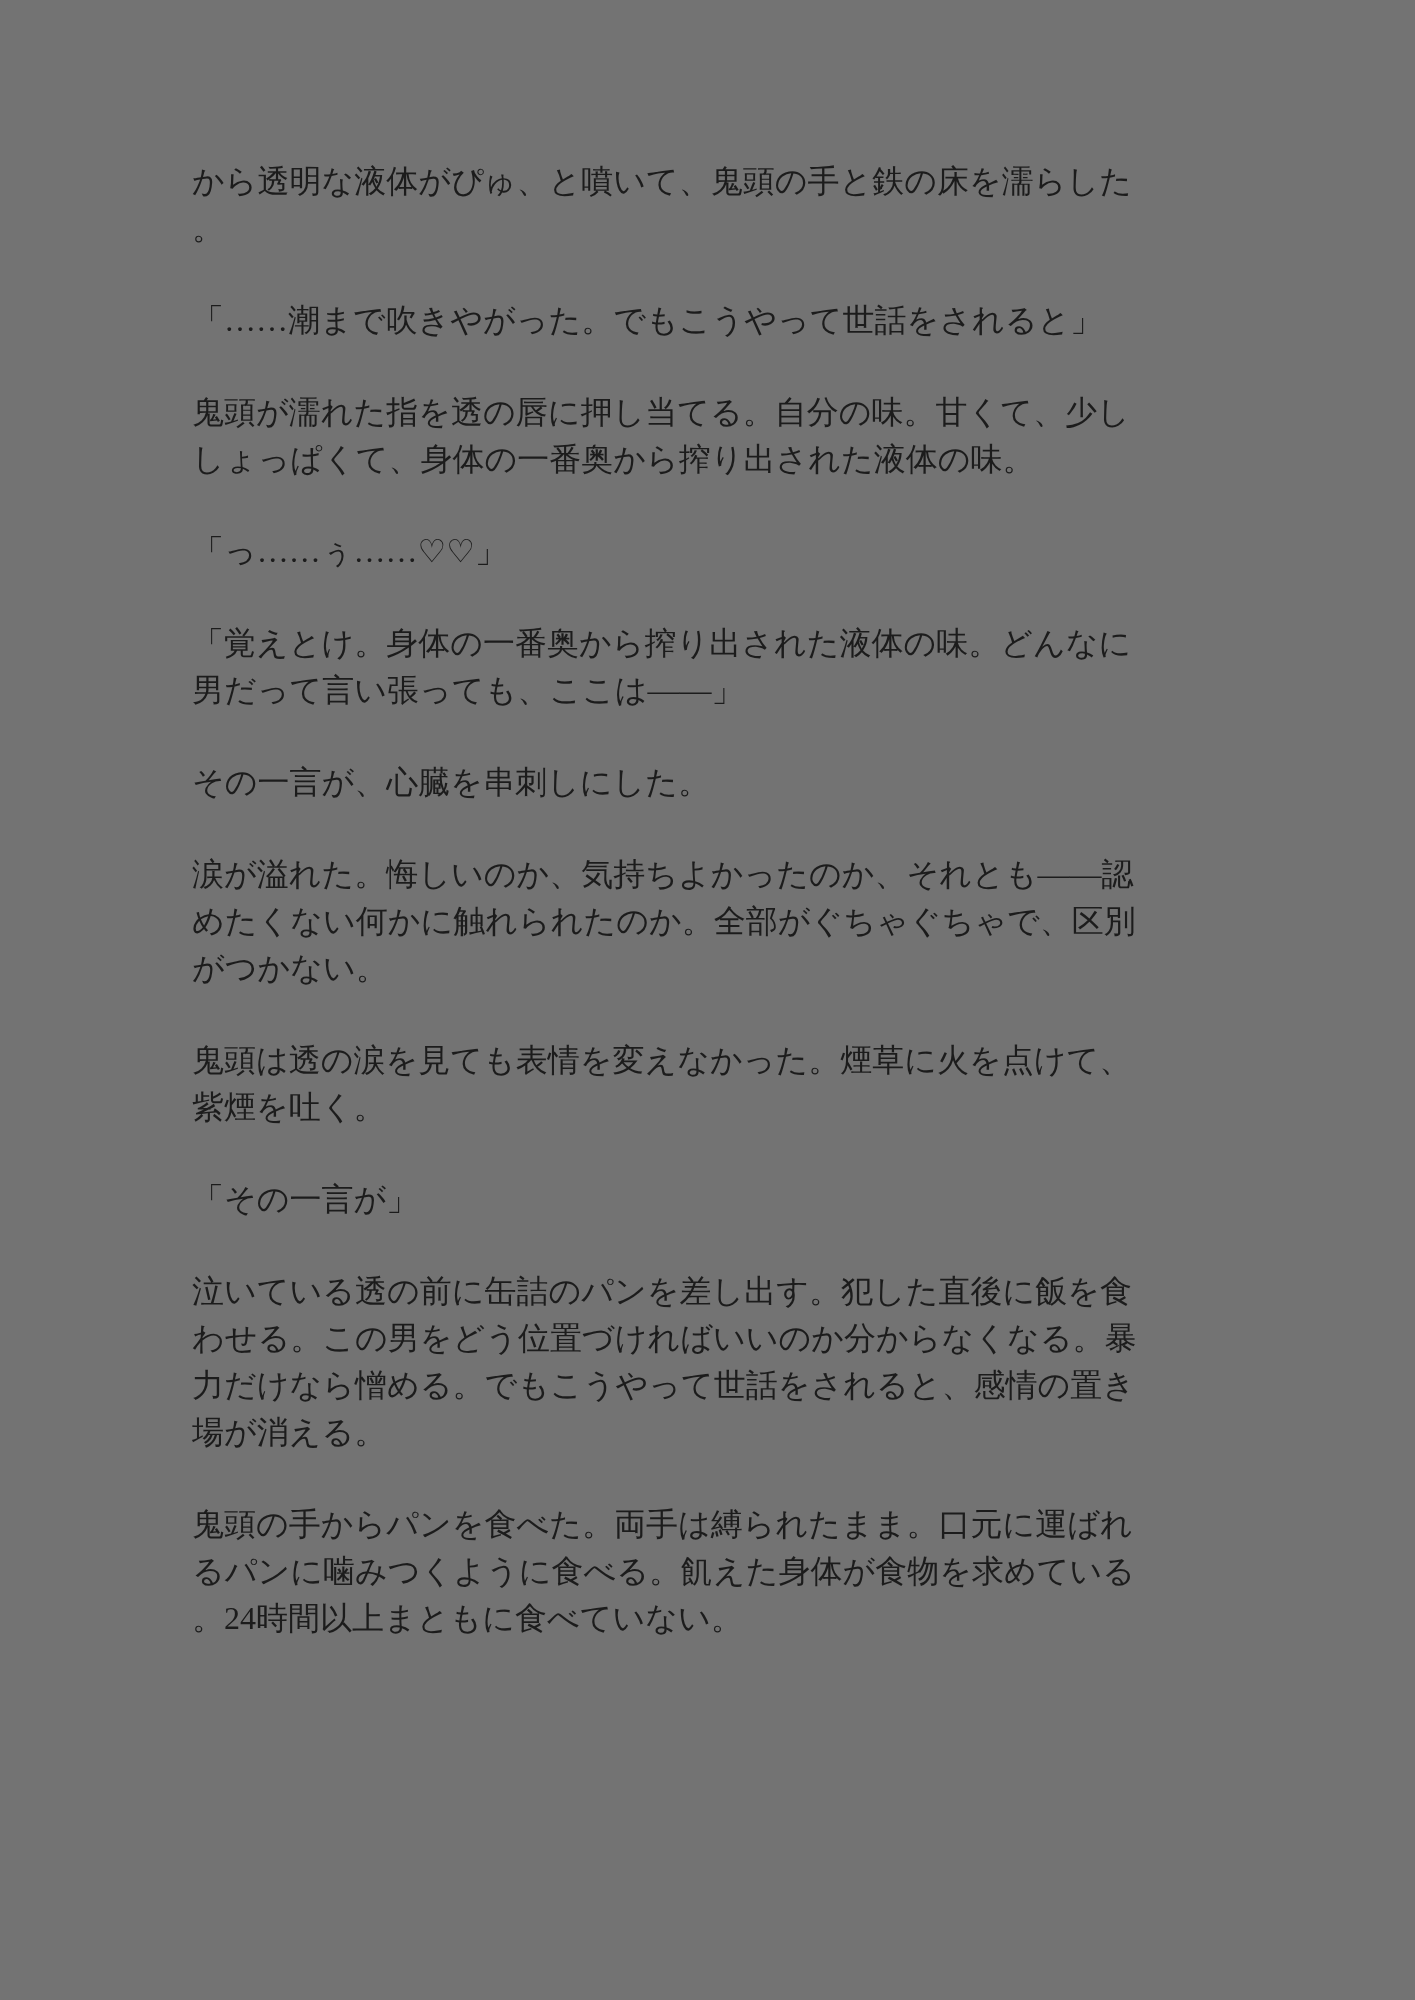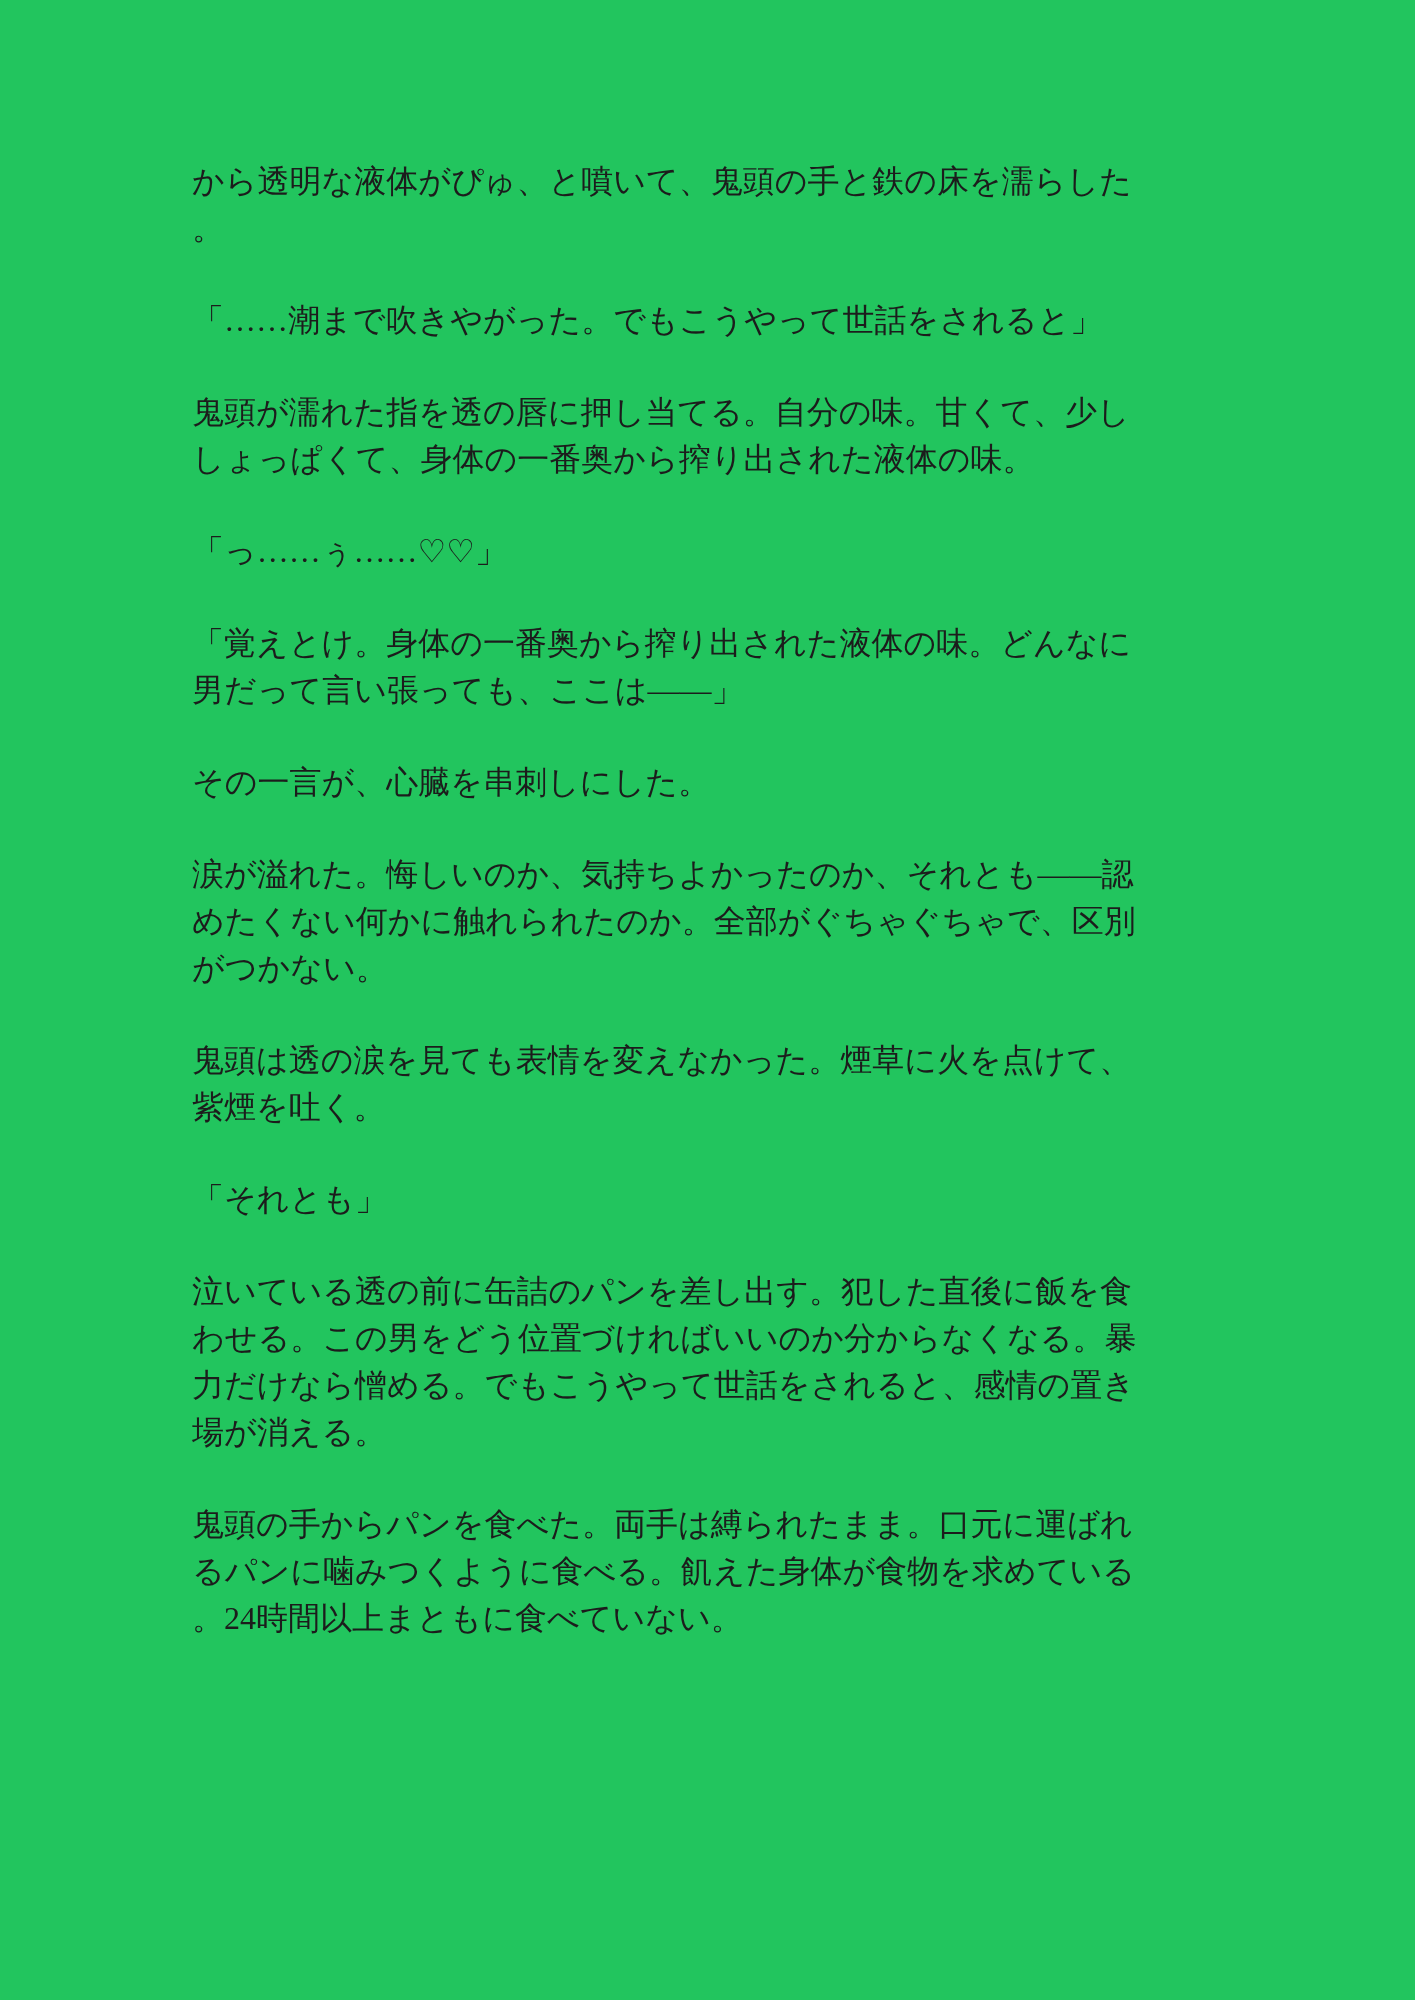--- a/index.html
+++ b/index.html
@@ -9,21 +9,21 @@
   }
   body {
     width: 1415px;
     height: 2000px;
     overflow: hidden;
   }
   .page {
     box-sizing: border-box;
     width: 1415px;
     height: 2000px;
-    background: #22c55e;
+    background: #737373;
     padding: 158px 60px 0 192px;
     font-family: "Liberation Serif", "DejaVu Serif", serif;
     color: #1c1c1c;
   }
   .page p {
     margin: 0 0 45px 0;
     width: 961px;
     font-size: 32px;
     line-height: 47px;
     letter-spacing: 0;
@@ -41,16 +41,16 @@
 
 <div class="page">
   <p>から透明な液体がぴゅ、と噴いて、鬼頭の手と鉄の床を濡らした。</p>
   <p>「……潮まで吹きやがった。でもこうやって世話をされると」</p>
   <p>鬼頭が濡れた指を透の唇に押し当てる。自分の味。甘くて、少ししょっぱくて、身体の一番奥から搾り出された液体の味。</p>
   <p>「っ……ぅ……♡♡」</p>
   <p>「覚えとけ。身体の一番奥から搾り出された液体の味。どんなに男だって言い張っても、ここは――」</p>
   <p>その一言が、心臓を串刺しにした。</p>
   <p>涙が溢れた。悔しいのか、気持ちよかったのか、それとも――認めたくない何かに触れられたのか。全部がぐちゃぐちゃで、区別がつかない。</p>
   <p>鬼頭は透の涙を見ても表情を変えなかった。煙草に火を点けて、紫煙を吐く。</p>
-  <p>「それとも」</p>
+  <p>「その一言が」</p>
   <p>泣いている透の前に缶詰のパンを差し出す。犯した直後に飯を食わせる。この男をどう位置づければいいのか分からなくなる。暴力だけなら憎める。でもこうやって世話をされると、感情の置き場が消える。</p>
   <p>鬼頭の手からパンを食べた。両手は縛られたまま。口元に運ばれるパンに噛みつくように食べる。飢えた身体が食物を求めている。24時間以上まともに食べていない。</p>
 </div>
 
 </body></html>

